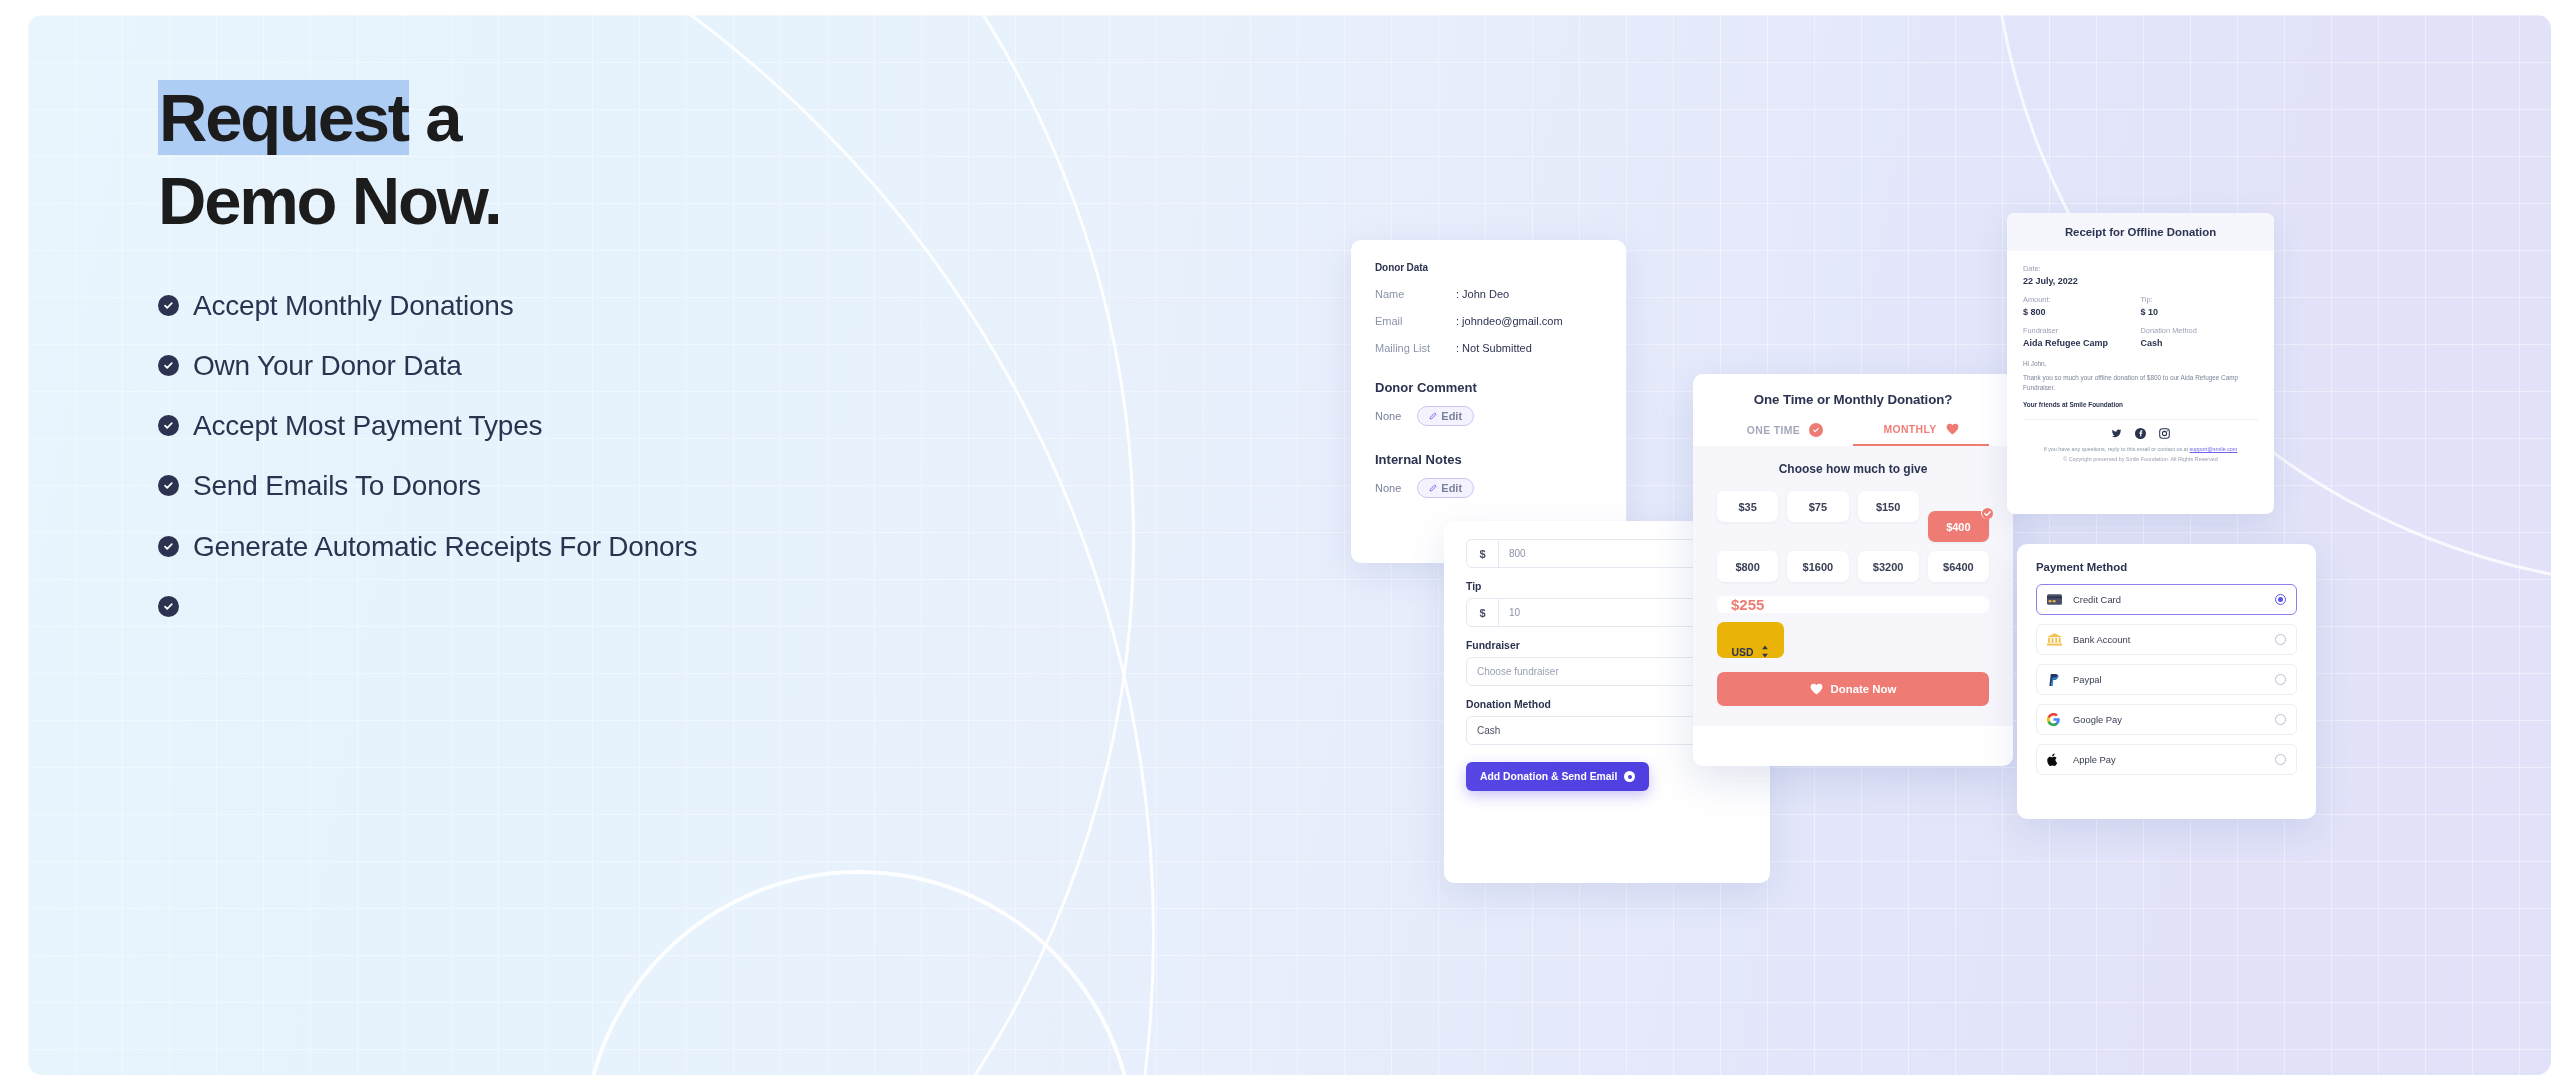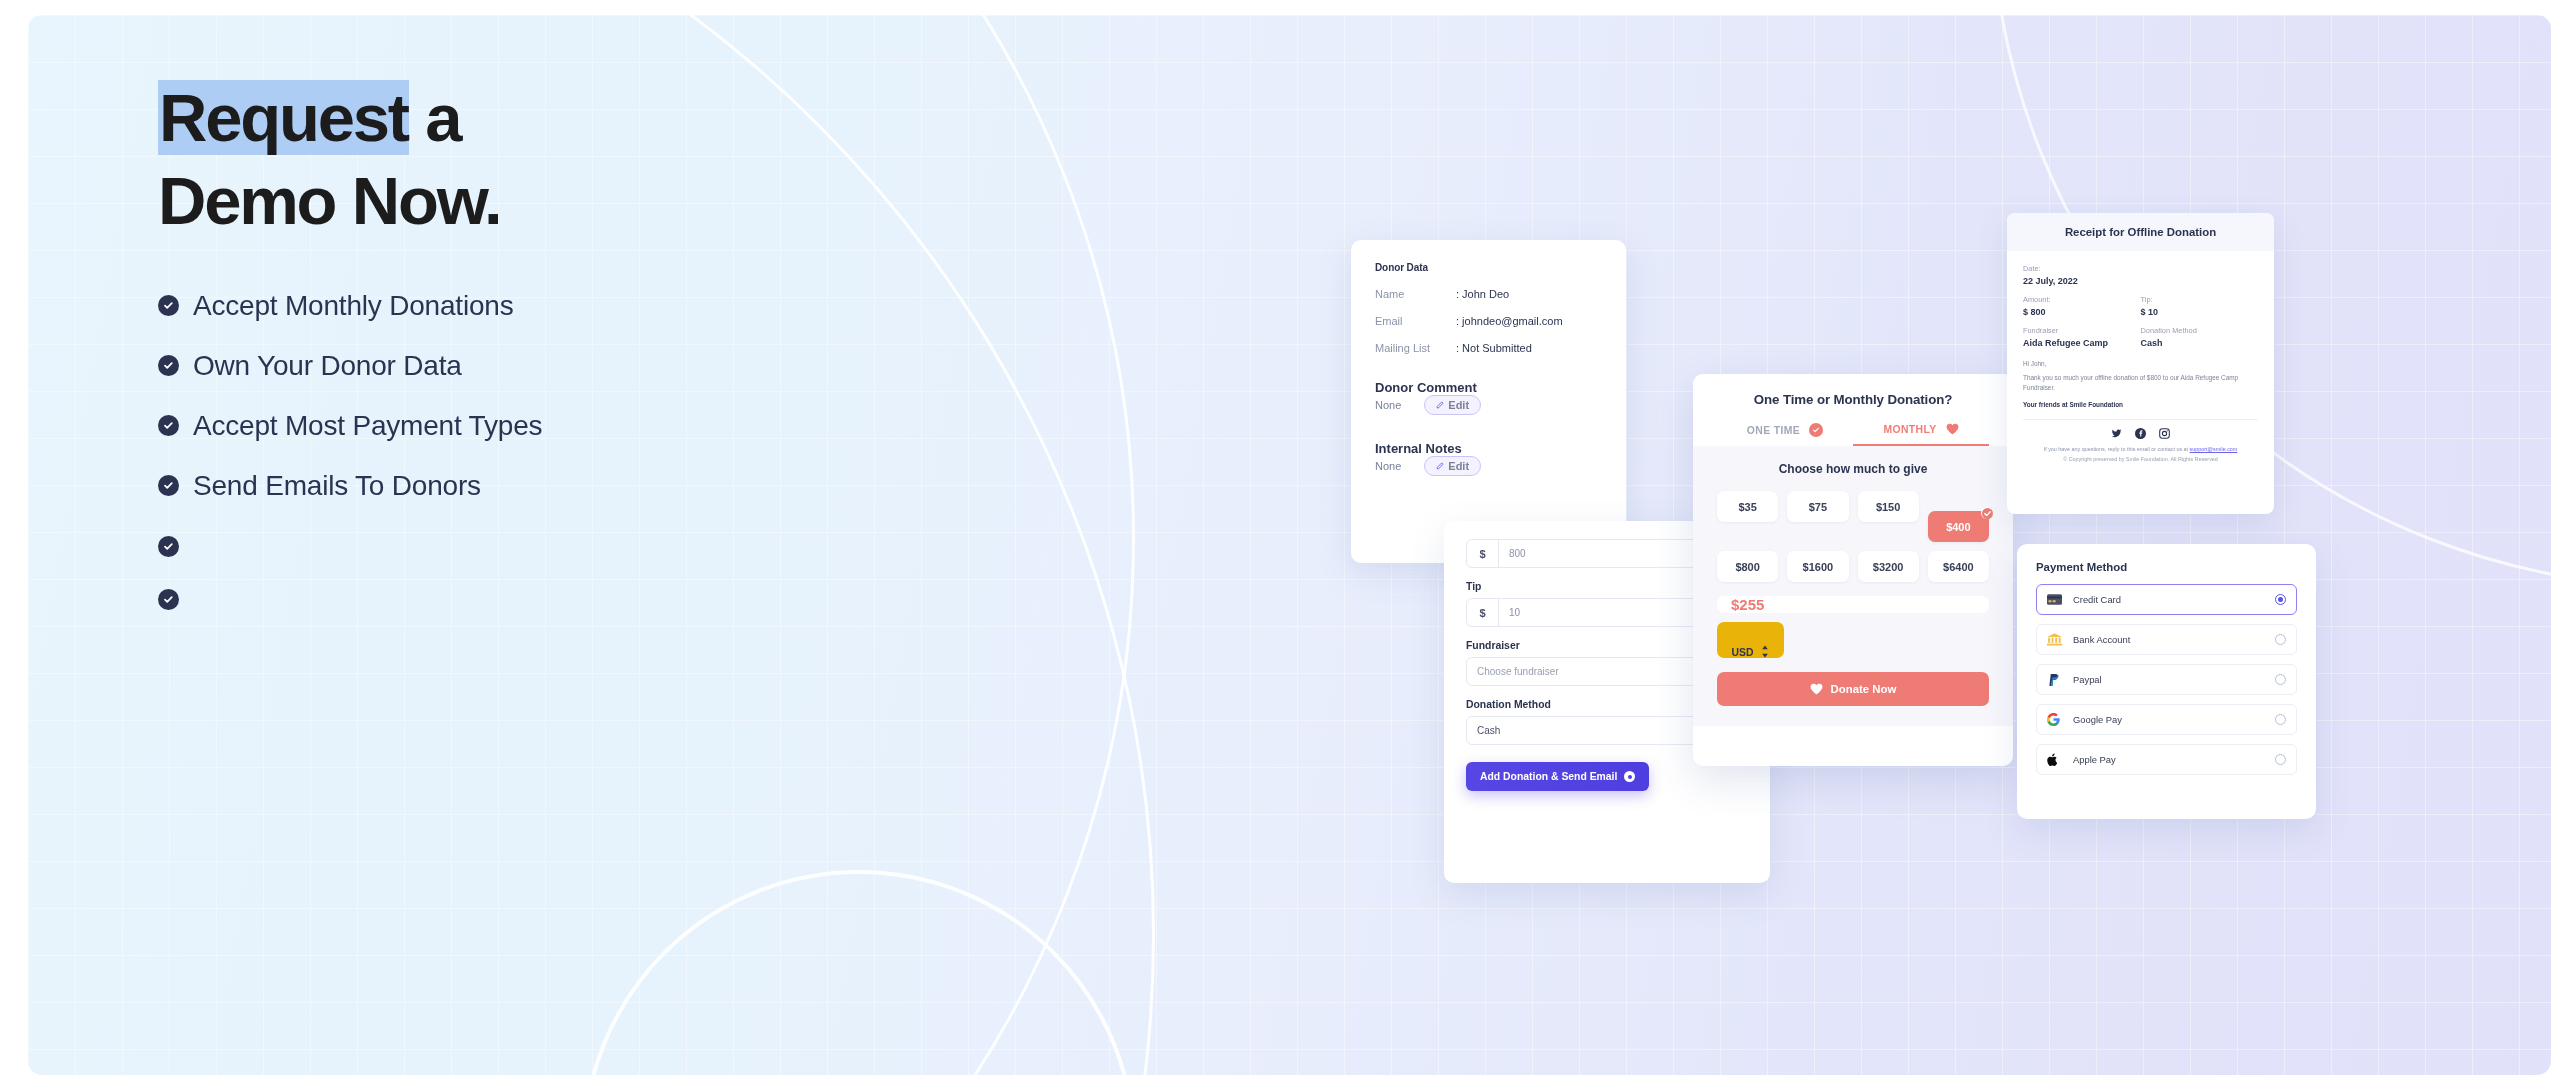--- a/index.html
+++ b/index.html
@@ -92,21 +92,21 @@
     width: 275px; height: 323px;
     border-radius: 10px;
     box-shadow: 0 10px 34px rgba(70,90,160,.13);
     padding: 22px 24px;
   }
   .dd-title { font-size: 10px; font-weight: 700; color: #2b3350; letter-spacing: -0.1px; }
   .dd-row { display: flex; margin-top: 15px; font-size: 11px; }
   .dd-k { width: 81px; color: #8b93aa; }
   .dd-v { color: #2b3350; }
   .dd-sec { margin-top: 26px; font-size: 13px; font-weight: 700; color: #2b3350; }
-  .dd-none { display: flex; align-items: center; gap: 23px; }
+  .dd-none { display: flex; align-items: center; gap: 16px; margin-top: 11px; }
   .dd-none span { font-size: 11px; color: #7a819a; }
   .pill-edit {
     display: inline-flex; align-items: center; gap: 4px;
     border: 1px solid #c9c6f5; background: #f3f2fe;
     border-radius: 20px; padding: 3px 11px;
     font-size: 9px; font-weight: 700; color: #5b53e8;
   }
   .pill-edit svg { display: block; }
 
   
@@ -317,20 +317,21 @@
             </svg>
         </span>
         <span class="feature-text">Send Emails To Donors</span>
       </li>
       <li class="feature">
         <span class="check">
           <svg width="11" height="11" viewBox="0 0 12 12">
               <path d="M2.2 6.2 L4.6 8.6 L9.6 3.4" stroke="#fff" stroke-width="1.9" fill="none" stroke-linecap="round" stroke-linejoin="round"></path>
             </svg>
         </span>
+        <span class="feature-text">Generate Automatic Receipts For Donors</span>
       </li>
       <li class="feature">
         <span class="check">
           <svg width="11" height="11" viewBox="0 0 12 12">
               <path d="M2.2 6.2 L4.6 8.6 L9.6 3.4" stroke="#fff" stroke-width="1.9" fill="none" stroke-linecap="round" stroke-linejoin="round"></path>
             </svg>
         </span>
       </li>
     </ul>
   </div>

